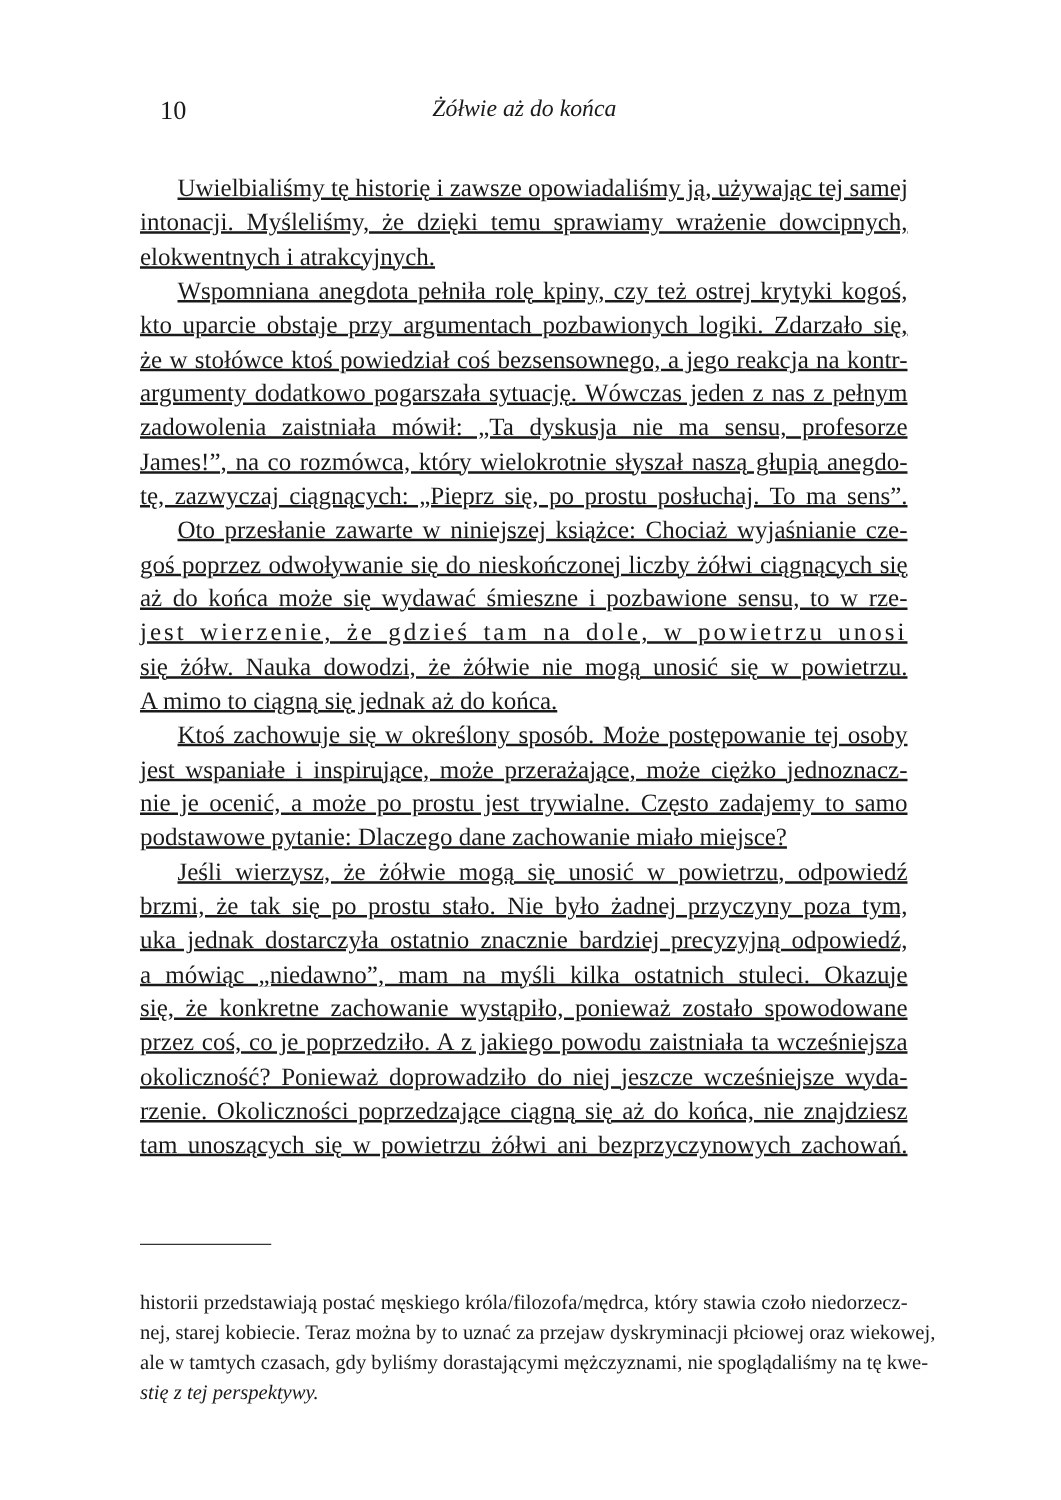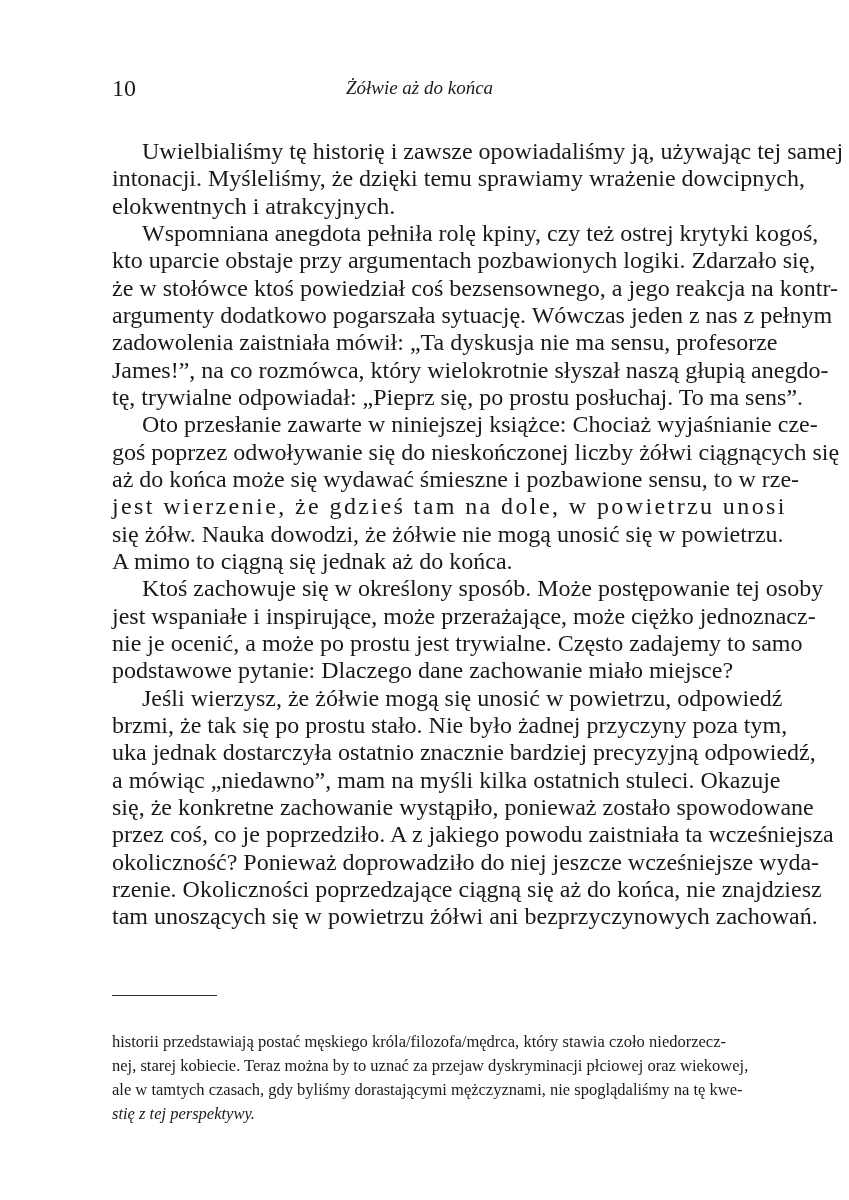--- a/index.html
+++ b/index.html
@@ -1,21 +1,21 @@
 <!DOCTYPE html>
 <html><head>
 <meta charset="utf-8">
 <style>
   html, body { margin:0; padding:0; background:#ffffff; }
   body { width:849px; height:1200px; position:relative; overflow:hidden; color:#1a1a1a;
          font-family:"Liberation Serif","DejaVu Serif",serif; }
-  .page-number { position:absolute; left:112px; top:76px; font-size:24px; line-height:24px; }
+  .page-number { position:absolute; left:128px; top:76px; font-size:21px; line-height:24px; }
   .running-head { position:absolute; left:0; width:743px; top:76px; text-align:center; font-size:19px; line-height:24px; font-style:italic; padding-left:96px; box-sizing:border-box; }
   .body { position:absolute; left:112px; top:138px; width:614px; }
-  .line { display:block; height:27.33px; line-height:27.33px; font-size:24px; white-space:nowrap; text-align:justify; text-align-last:justify; }
+  .line { display:block; height:27.33px; line-height:27.33px; font-size:20px; white-space:nowrap; text-align:justify; text-align-last:justify;text-decoration:underline; }
   .line.last { text-align-last:left; }
   .line.indent { padding-left:30px; }
   .line.spaced { letter-spacing:2.4px; }
   .rule { position:absolute; left:112px; top:995px; width:105px; height:0; border-top:1px solid #333; }
   .notes { position:absolute; left:112px; top:1030px; width:614px; }
   .fline { display:block; height:24px; line-height:24px; font-size:16.5px; white-space:nowrap; text-align:justify; text-align-last:justify; }
   .fline.last { text-align-last:left;font-style:italic; }
 </style>
 </head>
 <body>
@@ -28,21 +28,21 @@
 <div class="body">
   <span class="line indent">Uwielbialiśmy tę historię i zawsze opowiadaliśmy ją, używając tej samej</span>
   <span class="line">intonacji. Myśleliśmy, że dzięki temu sprawiamy wrażenie dowcipnych,</span>
   <span class="line last">elokwentnych i atrakcyjnych.</span>
   <span class="line indent">Wspomniana anegdota pełniła rolę kpiny, czy też ostrej krytyki kogoś,</span>
   <span class="line">kto uparcie obstaje przy argumentach pozbawionych logiki. Zdarzało się,</span>
   <span class="line">że w stołówce ktoś powiedział coś bezsensownego, a jego reakcja na kontr-</span>
   <span class="line">argumenty dodatkowo pogarszała sytuację. Wówczas jeden z nas z pełnym</span>
   <span class="line">zadowolenia zaistniała mówił: „Ta dyskusja nie ma sensu, profesorze</span>
   <span class="line">James!”, na co rozmówca, który wielokrotnie słyszał naszą głupią anegdo-</span>
-  <span class="line">tę, trywialne odpowiadał: „Pieprz się, po prostu posłuchaj. To ma sens”.</span>
+  <span class="line">tę, zazwyczaj ciągnących: „Pieprz się, po prostu posłuchaj. To ma sens”.</span>
   <span class="line indent">Oto przesłanie zawarte w niniejszej książce: Chociaż wyjaśnianie cze-</span>
   <span class="line">goś poprzez odwoływanie się do nieskończonej liczby żółwi ciągnących się</span>
   <span class="line">aż do końca może się wydawać śmieszne i pozbawione sensu, to w rze-</span>
   <span class="line spaced">jest wierzenie, że gdzieś tam na dole, w powietrzu unosi</span>
   <span class="line">się żółw. Nauka dowodzi, że żółwie nie mogą unosić się w powietrzu.</span>
   <span class="line last">A mimo to ciągną się jednak aż do końca.</span>
   <span class="line indent">Ktoś zachowuje się w określony sposób. Może postępowanie tej osoby</span>
   <span class="line">jest wspaniałe i inspirujące, może przerażające, może ciężko jednoznacz-</span>
   <span class="line">nie je ocenić, a może po prostu jest trywialne. Często zadajemy to samo</span>
   <span class="line last">podstawowe pytanie: Dlaczego dane zachowanie miało miejsce?</span>

